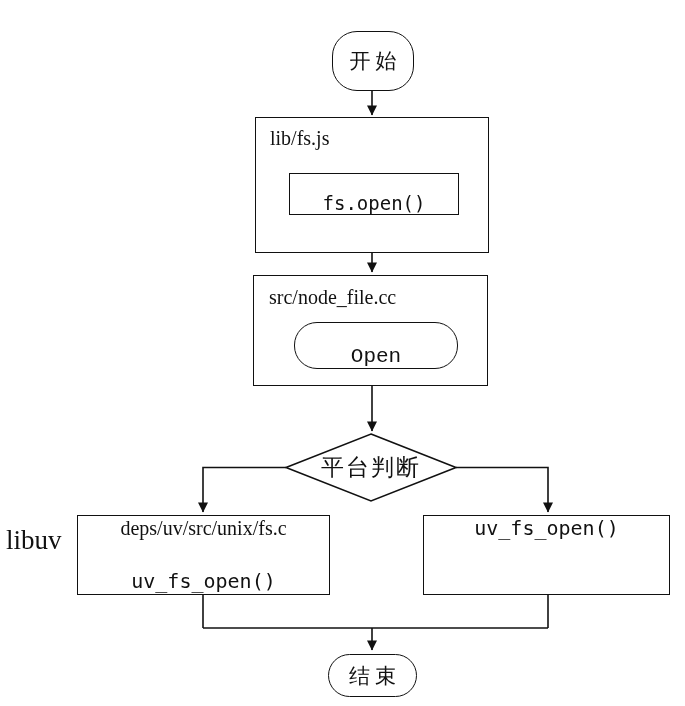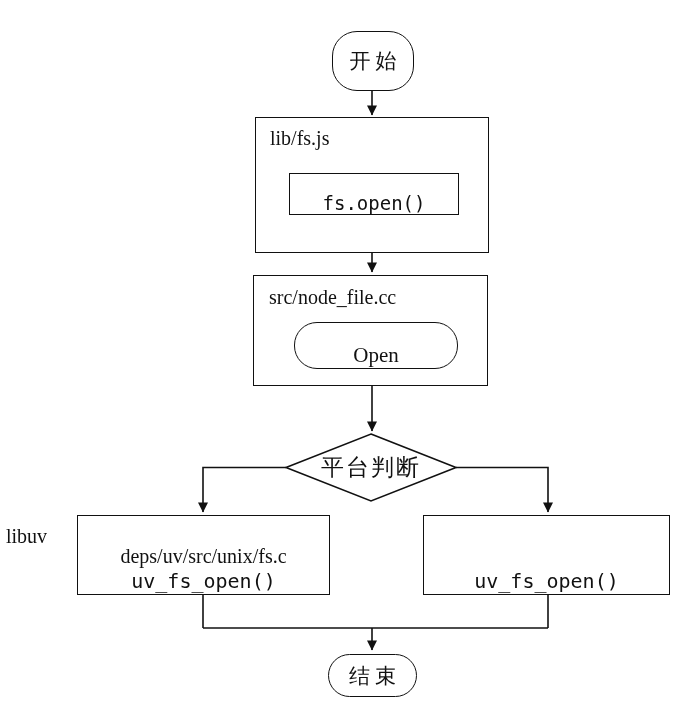--- a/index.html
+++ b/index.html
@@ -61,29 +61,29 @@
     display: flex;
     align-items: flex-end;
     justify-content: center;
     white-space: nowrap;
   }
   .mono {
     font-family: "DejaVu Sans Mono", monospace;
     font-size: 19px;
   }
   .serif-center {
-    font-family: Liberation Serif, serif;
+    font-family: Liberation Mono, monospace;
     font-size: 21px;
     border-radius: 23px;
   }
   .branch-box {
     display: flex;
     flex-direction: column;
     align-items: center;
-    justify-content: flex-end;
+    justify-content: space-between;
     line-height: 1.25;
   }
   .branch-path {
     font-size: 20px;
     white-space: nowrap;
   }
   .branch-call {
     font-family: "DejaVu Sans Mono", monospace;
     font-size: 20px;
     white-space: nowrap;
@@ -98,21 +98,21 @@
     align-items: center;
     justify-content: center;
     font-size: 23px;
     letter-spacing: 2px;
     text-align: right;
   }
   .side-label {
     position: absolute;
     left: 6px;
     top: 525px;
-    font-size: 20px;
+    font-size: 27px;
   }
 </style>
 </head>
 <body>
 
 <div class="stage">
 
   <svg class="edges" viewBox="0 0 685 706" xmlns="http://www.w3.org/2000/svg">
     <defs>
       <marker id="ah" markerUnits="userSpaceOnUse" markerWidth="14" markerHeight="10" viewBox="0 0 10 10" refX="9.5" refY="5" orient="auto">

